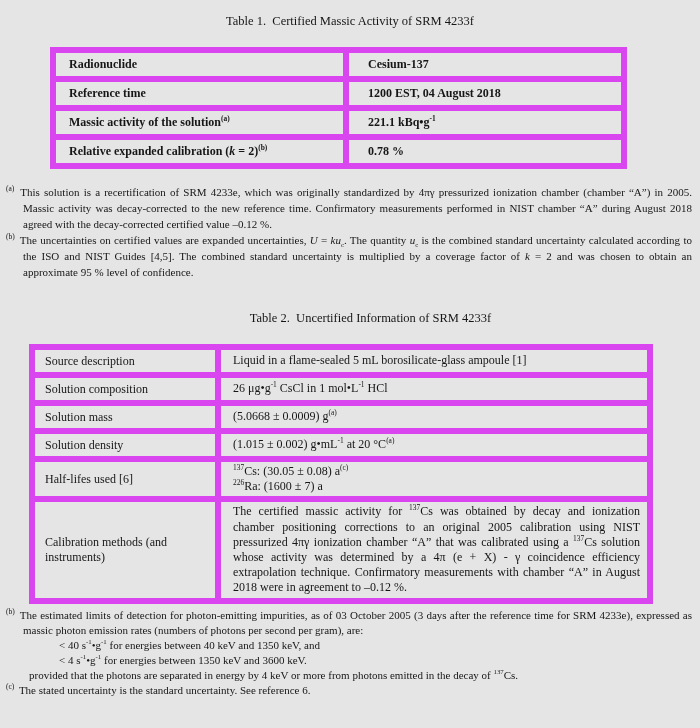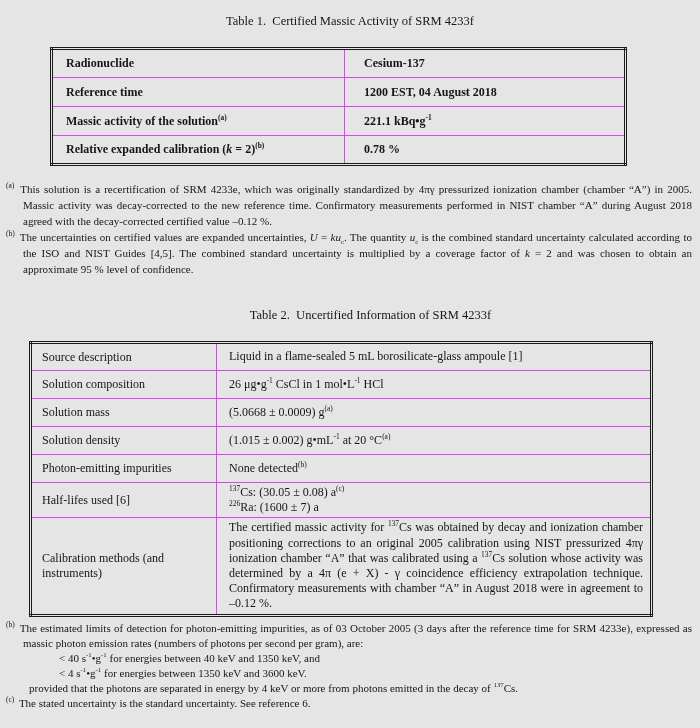--- a/index.html
+++ b/index.html
@@ -20,21 +20,21 @@
   }
   #title1{padding-top:14px;}
   #title2{margin-top:31px;margin-left:41px;}
 
   table.doc-table{
     border-collapse:collapse;
     border:3px double #1a1a1a;
     table-layout:fixed;
   }
   table.doc-table td{
-    border:1px solid #d946ef;
+    border:6px solid #d946ef;
     vertical-align:middle;
     box-sizing:border-box;
   }
 
   #table1{
     margin:18px 0 0 50px;
     width:577px;
     font-weight:bold;
     font-size:12px;
   }
@@ -132,26 +132,20 @@
             <div class="value-line"><span>(5.0668 ± 0.0009) g</span><sup>(a)</sup></div>
           </td>
         </tr>
         <tr>
           <td class="cell-label"><span>Solution density</span></td>
           <td class="cell-value">
             <div class="value-line"><span>(1.015 ± 0.002) g•mL</span><sup>-1</sup><span> at 20 °C</span><sup>(a)</sup></div>
           </td>
         </tr>
         <tr>
-          <td class="cell-label"><span>Photon-emitting impurities</span></td>
-          <td class="cell-value">
-            <div class="value-line"><span>None detected</span><sup>(b)</sup></div>
-          </td>
-        </tr>
-        <tr>
           <td class="cell-label"><span>Half-lifes used [6]</span></td>
           <td class="cell-value">
             <div class="value-line"><sup>137</sup><span>Cs: (30.05 ± 0.08) a</span><sup>(c)</sup></div>
             <div class="value-line"><sup>226</sup><span>Ra: (1600 ± 7) a</span></div>
           </td>
         </tr>
         <tr>
           <td class="cell-label"><span>Calibration methods (and instruments)</span></td>
           <td class="cell-value justify">
             <div class="value-line"><span>The certified massic activity for </span><sup>137</sup><span>Cs was obtained by decay and ionization chamber positioning corrections to an original 2005 calibration using NIST pressurized 4πγ ionization chamber “A” that was calibrated using a </span><sup>137</sup><span>Cs solution whose activity was determined by a 4π (e + X) - γ coincidence efficiency extrapolation technique.  Confirmatory measurements with chamber “A” in August 2018 were in agreement to –0.12 %.</span></div>

